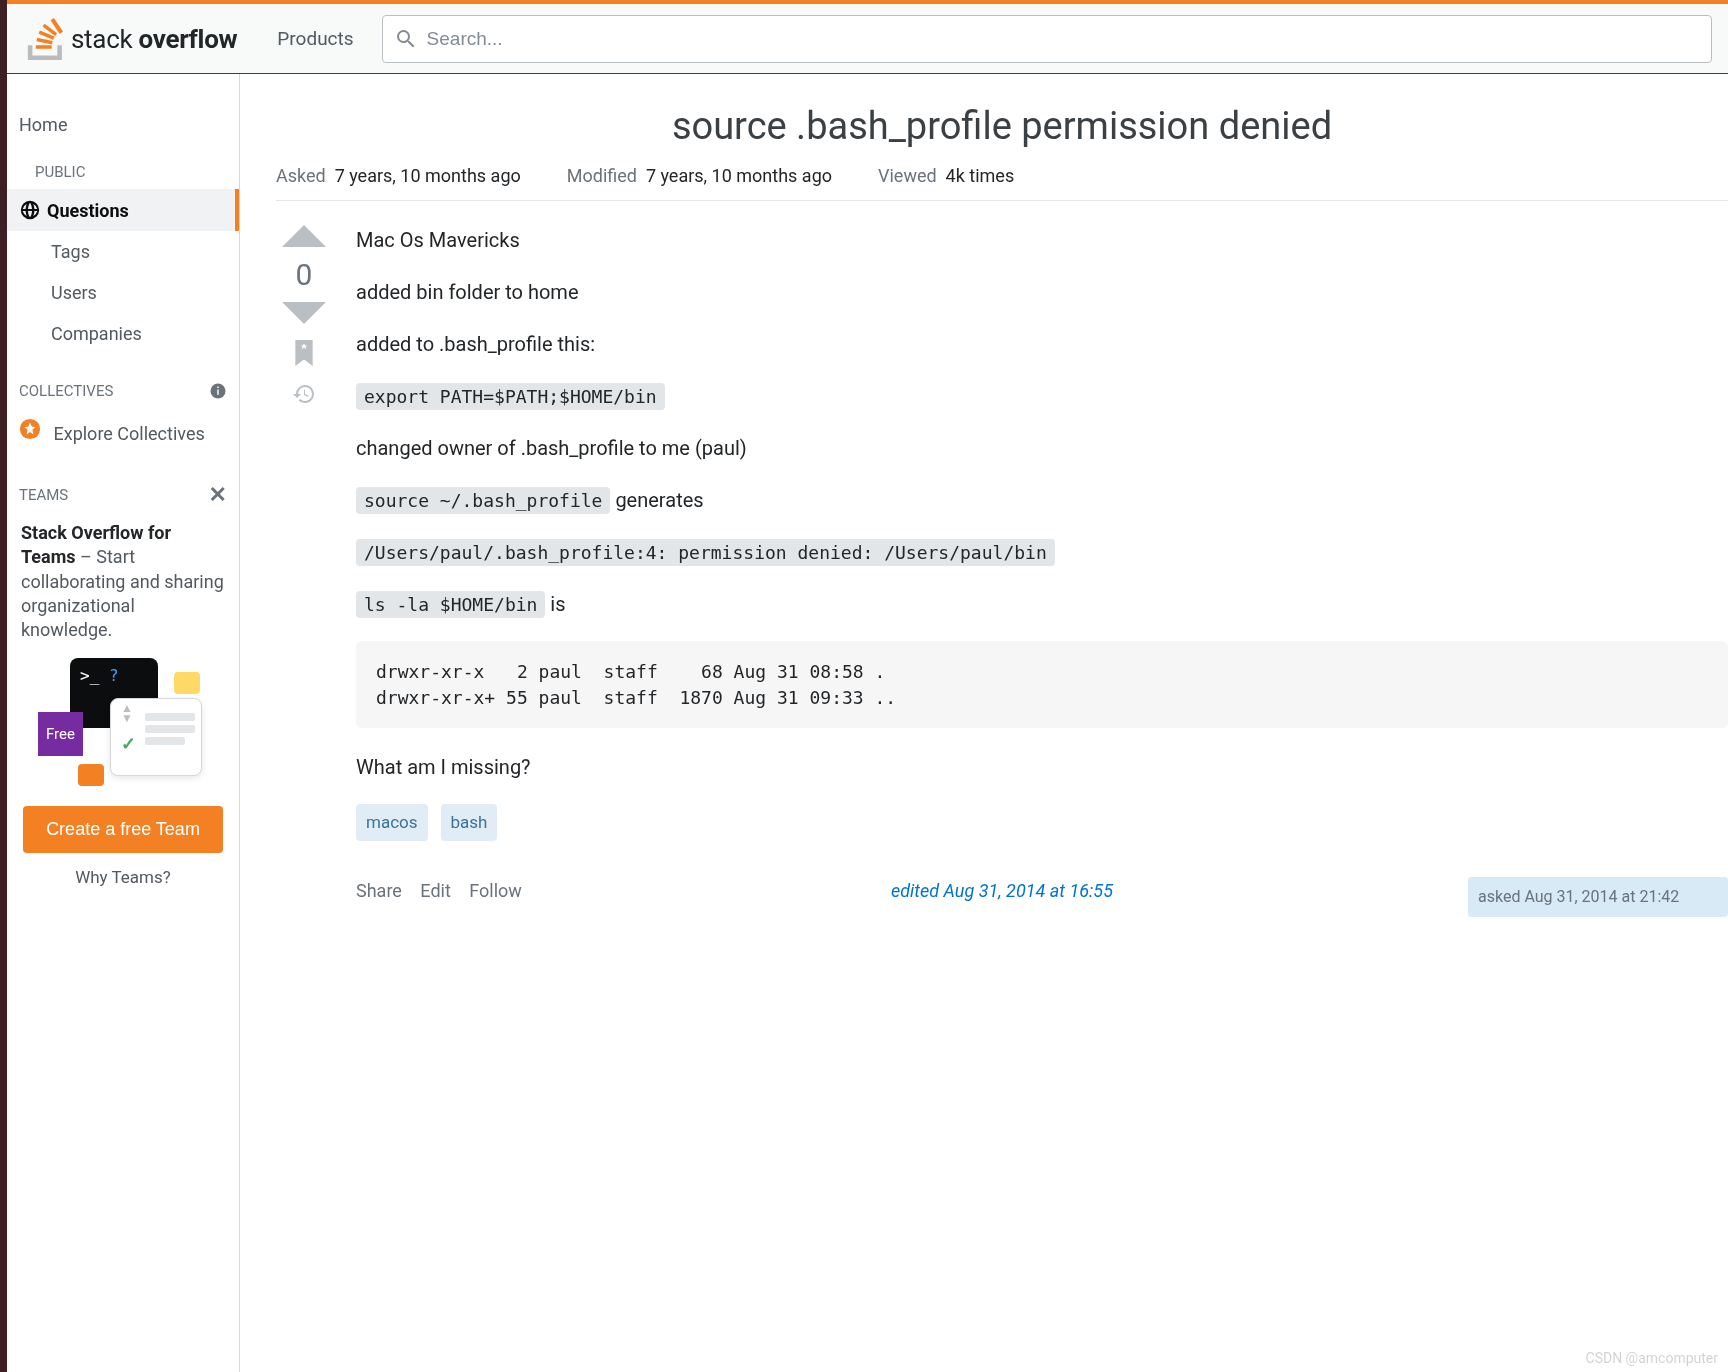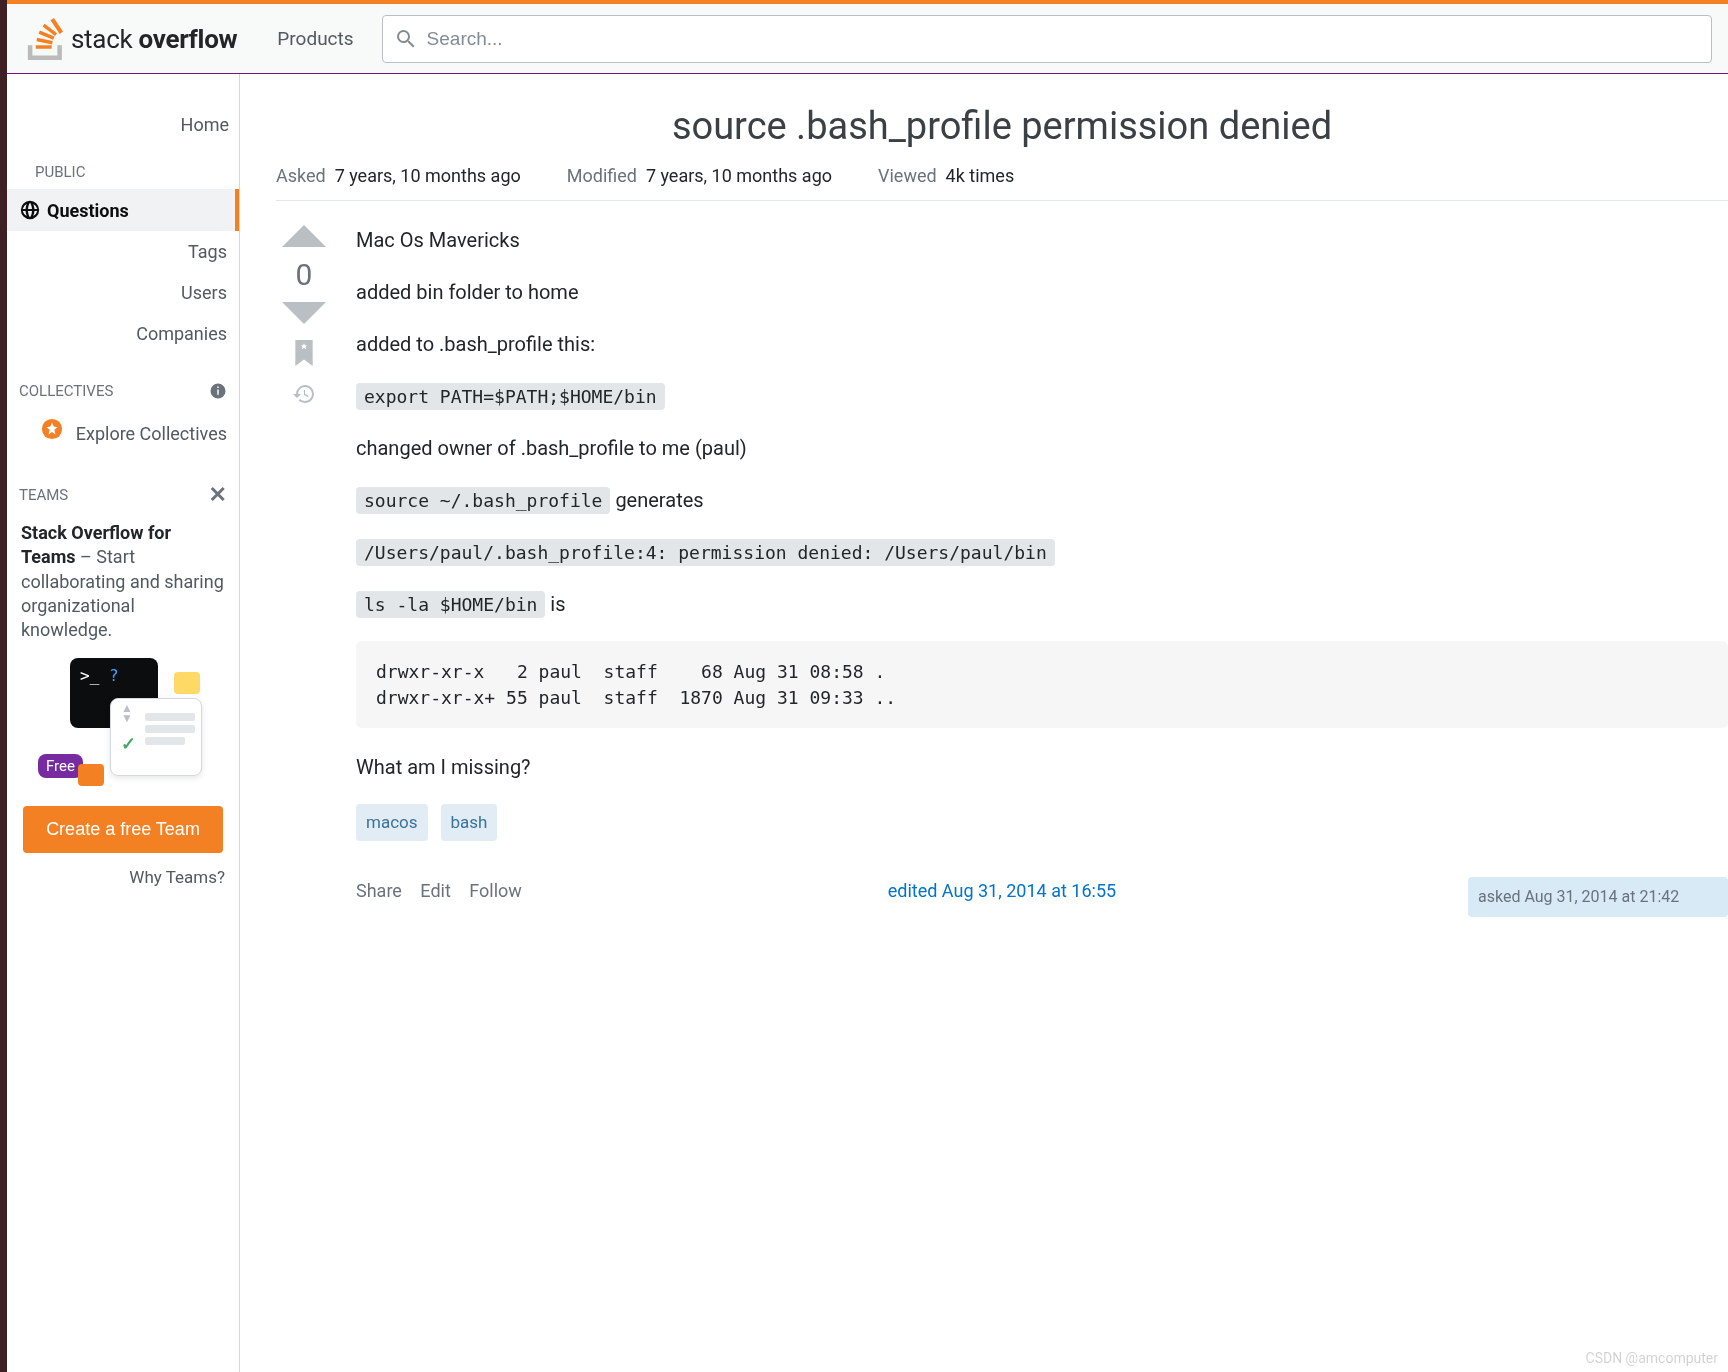--- a/index.html
+++ b/index.html
@@ -15,21 +15,21 @@
 .logo-text .bold { font-weight: 700; }
 .products-link { padding: 8px 14px; color: #525960; font-size: 19px; margin: 0 14px; border-radius: 20px; cursor: pointer; }
 .search-wrap { flex: 1; position: relative; }
 .search-input { width: 100%; height: 48px; border: 1px solid #babfc4; border-radius: 4px; padding: 0 12px 0 44px; font-size: 19px; color: #3b4045; background: #fff; }
 .search-input::placeholder { color: #838c95; }
 .search-icon { position: absolute; left: 12px; top: 50%; transform: translateY(-50%); width: 24px; height: 24px; fill: #838c95; }
 
 .layout { display: flex; margin-left: 7px; }
 
 .sidebar { width: 233px; flex-shrink: 0; border-right: 1px solid #d6d9dc; padding-top: 34px; font-size: 18px; height: calc(1372px - 74px); overflow: hidden; }
-.sidebar a, .sidebar .nav-item { display: block; color: #525960; text-decoration: none; cursor: pointer; text-align: right; }
+.sidebar a, .sidebar .nav-item { display: block; color: #525960; text-decoration: none; cursor: pointer; }
 .nav-home { padding: 6px 10px 6px 12px; font-size: 18px; margin-bottom: 22px; }
 .nav-section-label { font-size: 15px; color: #6a737c; padding: 0 28px; margin-bottom: 8px; text-transform: uppercase; }
 .nav-item { padding: 10px 12px; }
 .nav-item.active { font-weight: 700; color: #0c0d0e; background: #f1f2f3; border-right: 4px solid #f48024; display: flex; align-items: center; }
 .nav-item.indent { padding-left: 44px; }
 .globe-icon { width: 22px; height: 22px; margin-right: 6px; fill: #0c0d0e; }
 .collectives-row { display: flex; align-items: center; justify-content: space-between; padding: 0 12px; margin-top: 28px; margin-bottom: 10px; }
 .info-icon { width: 18px; height: 18px; fill: #6a737c; cursor: pointer; }
 .explore-row { display: flex; align-items: center; padding: 8px 12px; color: #525960; cursor: pointer; }
 .star-icon { width: 22px; height: 22px; margin-right: 8px; }
@@ -40,21 +40,21 @@
 .teams-promo-text b { color: #232629; }
 .teams-illustration { position: relative; width: 190px; height: 130px; margin: 0 auto 18px; }
 .ill-black { position: absolute; left: 42px; top: 0; width: 88px; height: 70px; background: #0c0d0e; border-radius: 8px; color: #fff; padding: 8px 10px; font-family: monospace; font-size: 16px; }
 .ill-black .q { color: #3ca4ff; }
 .ill-chat1 { position: absolute; right: 18px; top: 14px; width: 26px; height: 22px; background: #ffd966; border-radius: 4px; }
 .ill-chat1::after { content: ""; position: absolute; left: 6px; bottom: -5px; width: 0; height: 0; border: 5px solid transparent; border-top-color: #ffd966; }
 .ill-white { position: absolute; left: 82px; top: 40px; width: 92px; height: 78px; background: #fff; border: 1px solid #d6d9dc; border-radius: 8px; box-shadow: 0 2px 6px rgba(0,0,0,0.1); padding: 10px; }
 .ill-line { height: 8px; background: #e3e6e8; border-radius: 2px; margin: 4px 0; }
 .ill-check { position: absolute; left: 10px; top: 34px; color: #48a868; font-size: 18px; font-weight: 700; }
 .ill-arrows { position: absolute; left: 10px; top: 4px; color: #babfc4; font-size: 12px; line-height: 10px; }
-.free-badge { position: absolute; left: 10px; top: 54px; background: #772ba0; color: #fff; font-size: 15px; padding: 3px 8px; border-radius: 8px; margin-top: 42px; }
+.free-badge { position: absolute; left: 10px; top: 54px; background: #772ba0; color: #fff; font-size: 15px; padding: 13px 8px; border-radius: 0; }
 .ill-chat2 { position: absolute; left: 50px; bottom: 2px; width: 26px; height: 22px; background: #f48024; border-radius: 4px; }
 .ill-chat2::after { content: ""; position: absolute; right: 6px; bottom: -5px; width: 0; height: 0; border: 5px solid transparent; border-top-color: #f48024; }
 .create-team-btn { display: block; width: calc(100% - 4px); margin: 0 2px; background: #f48024; color: #fff; border: none; border-radius: 4px; padding: 13px 0; font-size: 18px; cursor: pointer; }
 .why-teams { display: block; text-align: center; color: #6a737c; font-size: 17px; margin-top: 14px; cursor: pointer; }
 
 .main { flex: 1; padding: 28px 0 0 36px; min-width: 0; }
 .question-title { font-size: 38px; font-weight: 400; color: #3b4045; margin-bottom: 14px; line-height: 1.3; text-align: center; }
 .question-meta { display: flex; gap: 46px; font-size: 18px; color: #6a737c; padding-bottom: 14px; border-bottom: 1px solid #e3e6e8; margin-bottom: 24px; }
 .question-meta span.val { color: #232629; }
 
@@ -71,21 +71,21 @@
 .post-body p { margin-bottom: 22px; }
 code.inline { background: #e3e6e8; padding: 3px 8px; border-radius: 4px; font-family: ui-monospace, Menlo, Monaco, Consolas, monospace; font-size: 18px; }
 pre.block { background: #f6f6f6; padding: 18px 20px; border-radius: 6px; font-family: ui-monospace, Menlo, Monaco, Consolas, monospace; font-size: 18px; line-height: 1.4; margin-bottom: 24px; white-space: pre; overflow-x: auto; }
 
 .tags { margin: 18px 0 36px; }
 .tag { display: inline-block; background: #e1ecf4; color: #39739d; padding: 6px 10px; border-radius: 4px; font-size: 17px; margin-right: 8px; cursor: pointer; }
 
 .post-footer { display: flex; justify-content: space-between; align-items: flex-start; font-size: 18px; }
 .post-actions { color: #6a737c; }
 .post-actions span { margin-right: 14px; cursor: pointer; }
-.edited { color: #0074cc; cursor: pointer; }
+.edited { color: #0074cc; cursor: pointer; font-style: italic; }
 .user-card { background: #d9eaf7; padding: 8px 10px; border-radius: 4px; color: #6a737c; font-size: 16px; min-width: 260px; }
 
 .watermark { position: fixed; right: 10px; bottom: 6px; font-size: 14px; color: rgba(0,0,0,0.18); pointer-events: none; }
 </style>
 </head>
 <body>
 
 <div class="ubuntu-bar"></div>
 <div class="topbar-orange"></div>
 

